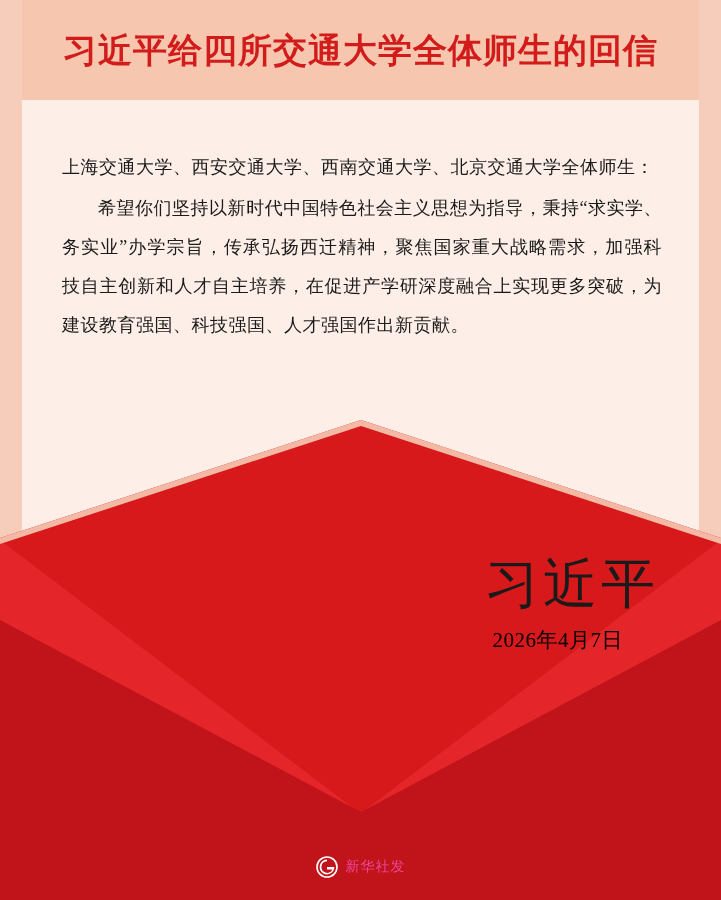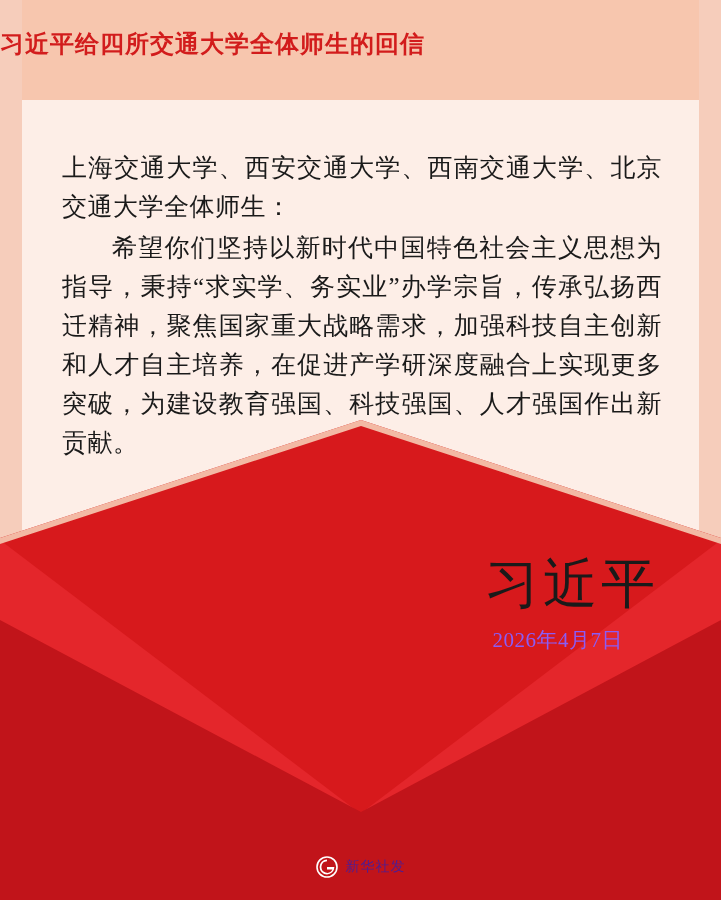--- a/index.html
+++ b/index.html
@@ -89,37 +89,37 @@
     width: 721px; height: 480px;
     clip-path: polygon(0 118px, 361px 0px, 721px 118px, 721px 124px, 361px 6px, 0 124px);
     background: #f3b9a4;
   }
 
   
   .title {
     position: absolute;
     left: 0; top: 28px;
     width: 721px;
-    text-align: left;
+    text-align: center;
     font-family: "Liberation Serif", "DejaVu Serif", serif;
     font-weight: bold;
-    font-size: 24px;
+    font-size: 34px;
     letter-spacing: 1px;
     color: #d21c1c;
     white-space: nowrap;
   }
 
   
   .letter {
     position: absolute;
     left: 62px;
     top: 148px;
     width: 600px;
     color: #1a1a1a;
-    font-size: 25px;
+    font-size: 18px;
     line-height: 39px;
     letter-spacing: 0.5px;
     text-align: justify;
     text-justify: inter-ideograph;
   }
   .letter p {
     margin: 0 0 2px 0;
   }
   .letter p.indent {
     text-indent: 2em;
@@ -134,21 +134,21 @@
   .sig-name {
     font-family: "Liberation Serif", "DejaVu Serif", serif;
     font-size: 54px;
     letter-spacing: 4px;
     color: #1a1a1a;
     line-height: 56px;
   }
   .sig-date {
     margin-top: 14px;
     font-size: 21px;
-    color: #8b5cf6;
+    color: #000000;
     letter-spacing: 0.5px;
     padding-right: 36px;
   }
 
   
   .footer {
     position: absolute;
     left: 0;
     bottom: 22px;
     width: 721px;
@@ -156,21 +156,21 @@
     align-items: center;
     justify-content: center;
     gap: 8px;
   }
   .footer .logo-mark {
     width: 22px;
     height: 22px;
     display: block;
   }
   .footer .logo-text {
-    color: #4c1d95;
+    color: #ec4899;
     font-size: 14px;
     letter-spacing: 1px;
     font-family: "Liberation Sans", sans-serif;
   }
 </style>
 </head>
 <body>
 
 <div id="page">
 

